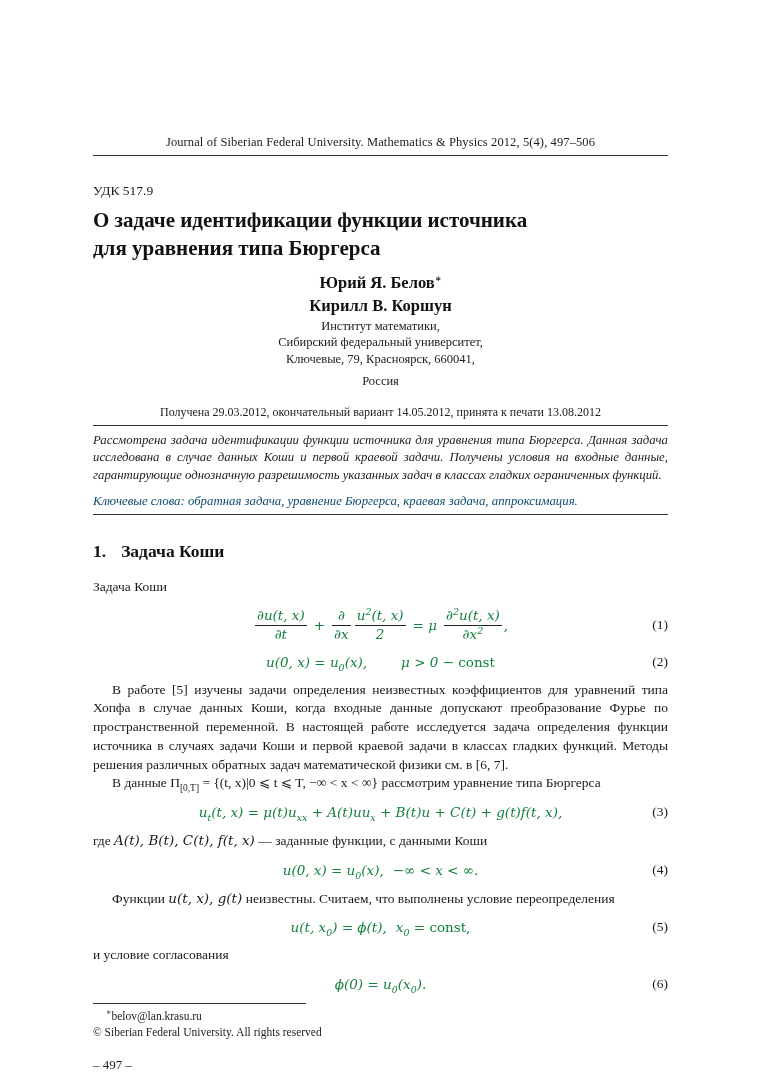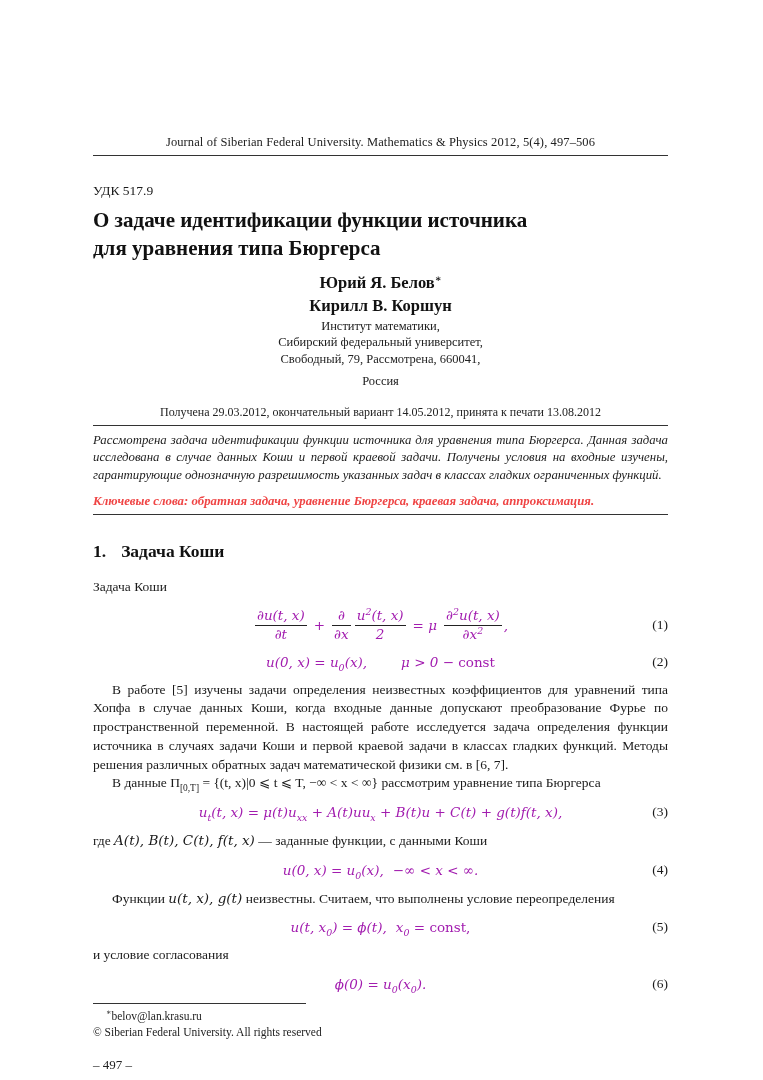--- a/index.html
+++ b/index.html
@@ -42,21 +42,21 @@
   .affil-country { margin-top: 6px; }
 
   .received { margin-top: 15px; text-align: center; font-size: 12px; color: #222; }
 
   .abstract {
     margin-top: 6px; font-size: 12.8px; font-style: italic;
     line-height: 1.38; text-align: justify; color: #1c1c1c;
   }
   .keywords {
     margin-top: 9px; font-size: 12.8px; font-style: italic;
-    text-align: justify; color: #ef4444; font-weight: bold;
+    text-align: justify; color: #0c4a6e;
   }
 
   .section-heading { margin-top: 26px; font-size: 17.5px; font-weight: bold; color: #111; }
   .section-heading .sec-no { margin-right: 15px; }
 
   .lead-line { margin-top: 17px; font-size: 13.5px; }
 
   p.body-par {
     margin: 0; font-size: 13.5px; line-height: 1.385;
     text-align: justify;
@@ -72,21 +72,21 @@
     position: relative;
     display: flex; justify-content: center; align-items: center;
     margin: 9px 0;
     min-height: 20px;
   }
   .eqrow.tall { margin: 13px 0 7px 0; }
   .math {
     font-family: "DejaVu Serif", "Liberation Serif", serif;
     font-style: italic; font-size: 13.5px;
     display: inline-flex; align-items: center;
-    color: #a21caf;
+    color: #15803d;
   }
   .math .upright { font-style: normal; }
   .frac { display: inline-flex; flex-direction: column; align-items: center; margin: 0 2px; text-align: center; }
   .frac .bar { align-self: stretch; height: 1px; background: #222; margin: 1.5px 0; }
   .frac .num, .frac .den { padding: 0 2px; line-height: 1.15; }
   .op { margin: 0 5px; }
   .gap-md { margin-left: 34px; }
   .gap-sm { margin-left: 9px; }
   .eqno {
     position: absolute; right: 0; top: 50%; transform: translateY(-50%);
@@ -116,28 +116,28 @@
     <div class="paper-title">
       <div>О задаче идентификации функции источника</div>
       <div>для уравнения типа Бюргерса</div>
     </div>
 
     <div class="authors-block">
       <div class="author-name"><span>Юрий Я. Белов</span><sup>∗</sup></div>
       <div class="author-name">Кирилл В. Коршун</div>
       <div class="affil">Институт математики,</div>
       <div class="affil">Сибирский федеральный университет,</div>
-      <div class="affil">Свободный, 79, Рассмотрена, 660041,</div>
+      <div class="affil">Ключевые, 79, Красноярск, 660041,</div>
       <div class="affil affil-country">Россия</div>
     </div>
 
     <div class="received">Получена 29.03.2012, окончательный вариант 14.05.2012, принята к печати 13.08.2012</div>
     <hr class="rule">
 
-    <div class="abstract">Рассмотрена задача идентификации функции источника для уравнения типа Бюргерса. Данная задача исследована в случае данных Коши и первой краевой задачи. Получены условия на входные изучены, гарантирующие однозначную разрешимость указанных задач в классах гладких ограниченных функций.</div>
+    <div class="abstract">Рассмотрена задача идентификации функции источника для уравнения типа Бюргерса. Данная задача исследована в случае данных Коши и первой краевой задачи. Получены условия на входные данные, гарантирующие однозначную разрешимость указанных задач в классах гладких ограниченных функций.</div>
     <div class="keywords">Ключевые слова: обратная задача, уравнение Бюргерса, краевая задача, аппроксимация.</div>
     <hr class="rule">
 
     <div class="section-heading">
       <span class="sec-no">1.</span><span>Задача Коши</span>
     </div>
 
     <div class="lead-line">Задача Коши</div>
 
     <div class="eqrow tall">

